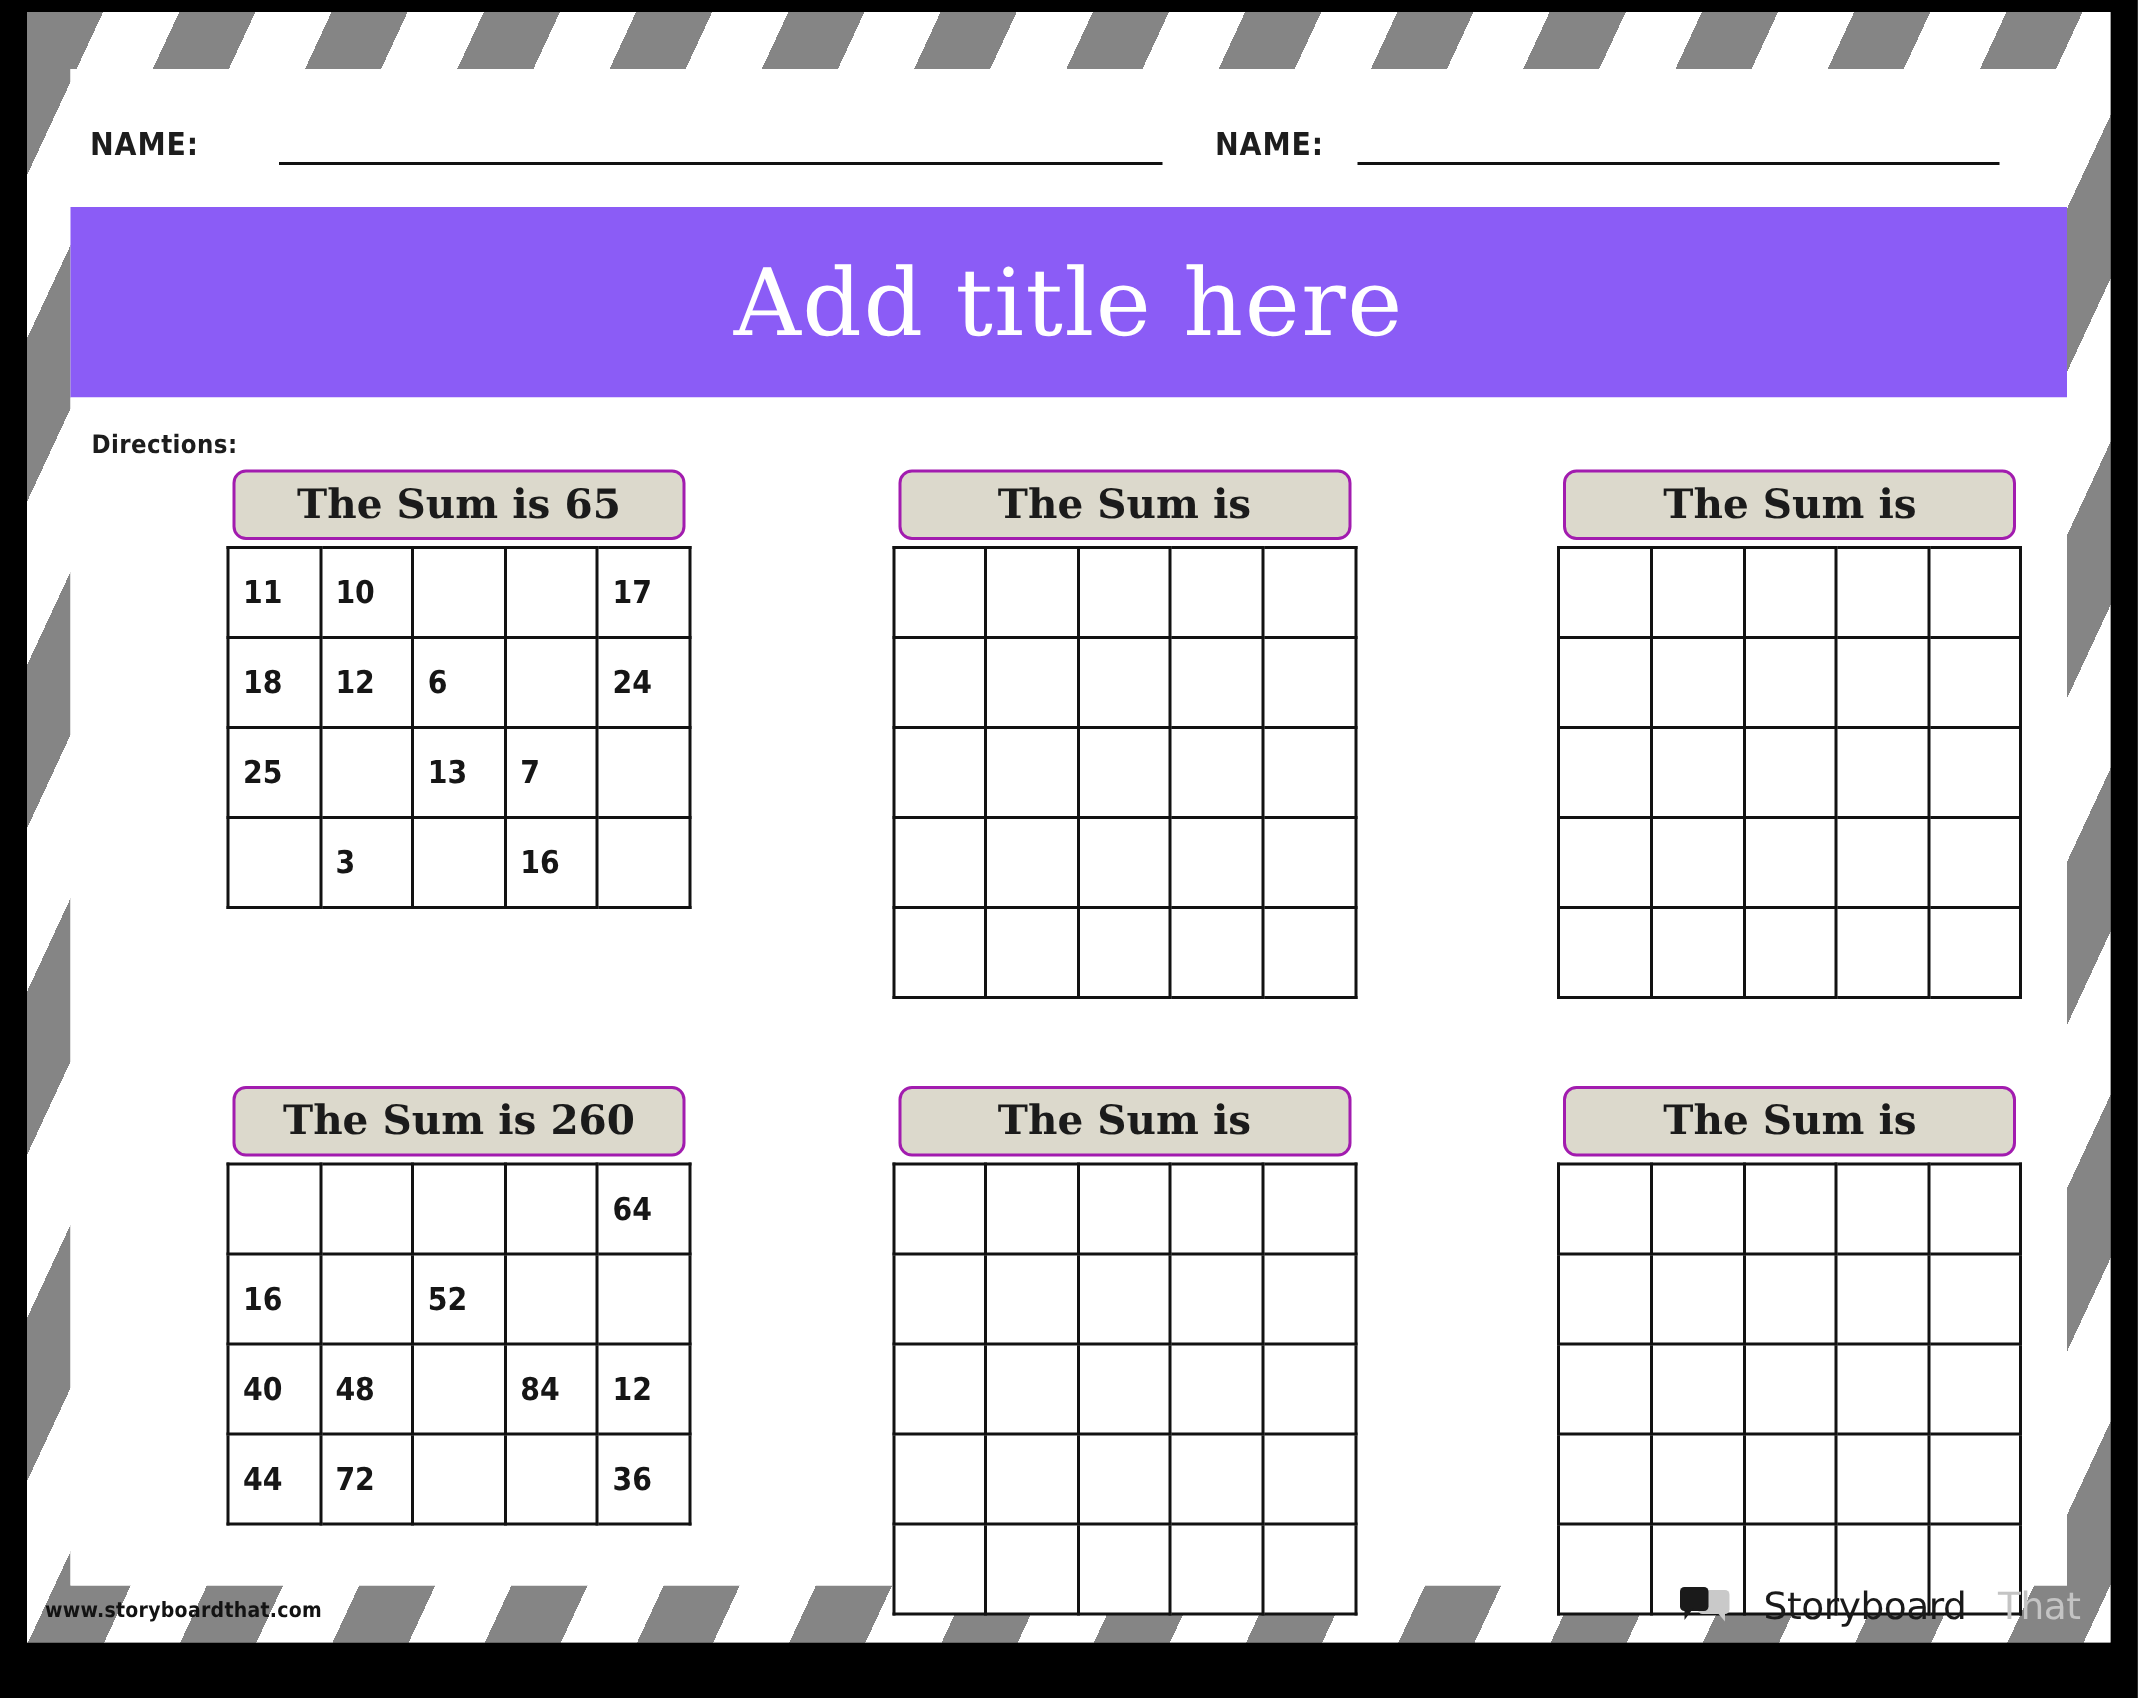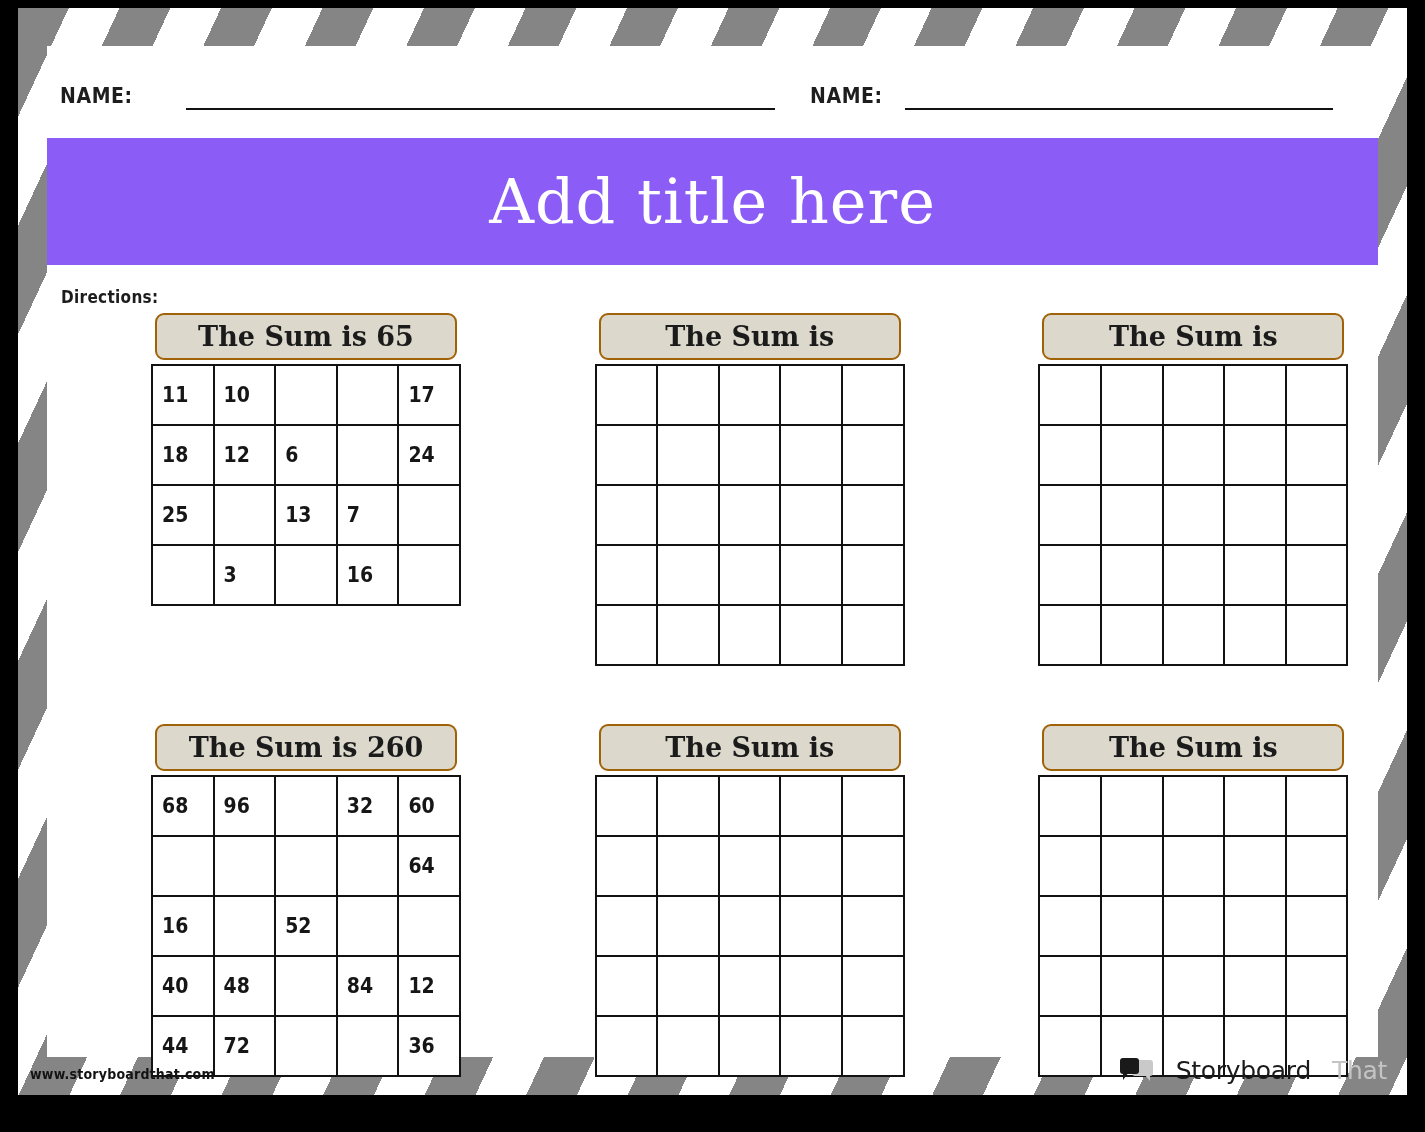--- a/index.html
+++ b/index.html
@@ -131,21 +131,21 @@
   .puzzle {
     width: 410px;
     margin-left: 104px;
   }
   .puzzle:first-child { margin-left: 104px; }
 
   .sum-pill {
     width: 302px;
     height: 47px;
     background: #dcd9cc;
-    border: 2px solid #a16207;
+    border: 2px solid #a21caf;
     border-radius: 9px;
     display: flex;
     align-items: center;
     justify-content: center;
     margin: 0 auto 4px 0;
     margin-left: 4px;
   }
   .sum-pill-text {
     font-family: "DejaVu Serif", "Liberation Serif", serif;
     font-weight: bold;
@@ -397,27 +397,20 @@
             </div>
           </div>
         <div class="puzzle-row second" id="row-bottom">
             <div class="puzzle">
               <div class="sum-pill">
                 <span class="sum-pill-text">The Sum is 260</span>
               </div>
               <table class="grid">
                 <tbody>
                   <tr>
-                    <td>68</td>
-                    <td>96</td>
-                    <td></td>
-                    <td>32</td>
-                    <td>60</td>
-                  </tr>
-                  <tr>
                     <td></td>
                     <td></td>
                     <td></td>
                     <td></td>
                     <td>64</td>
                   </tr>
                   <tr>
                     <td>16</td>
                     <td></td>
                     <td>52</td>

